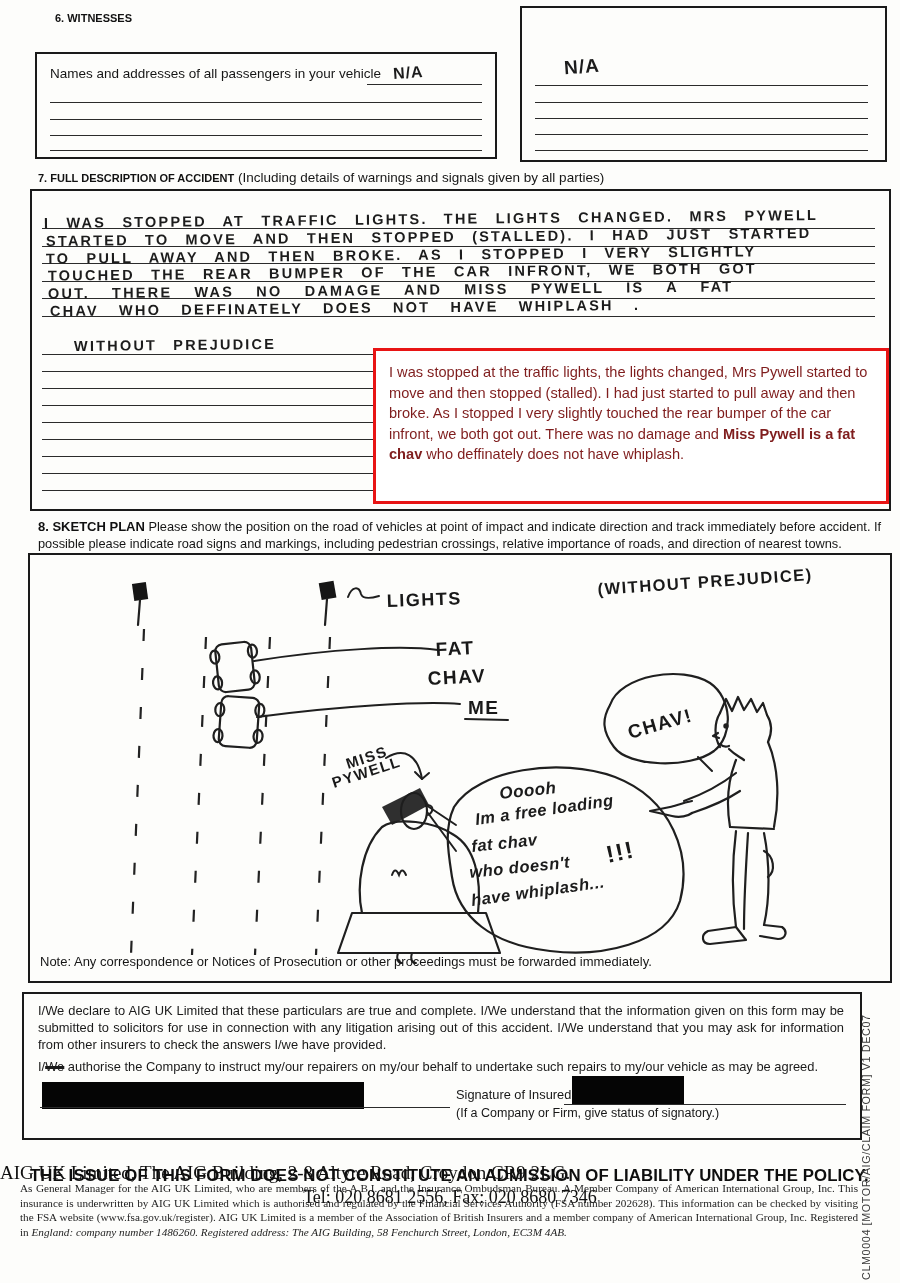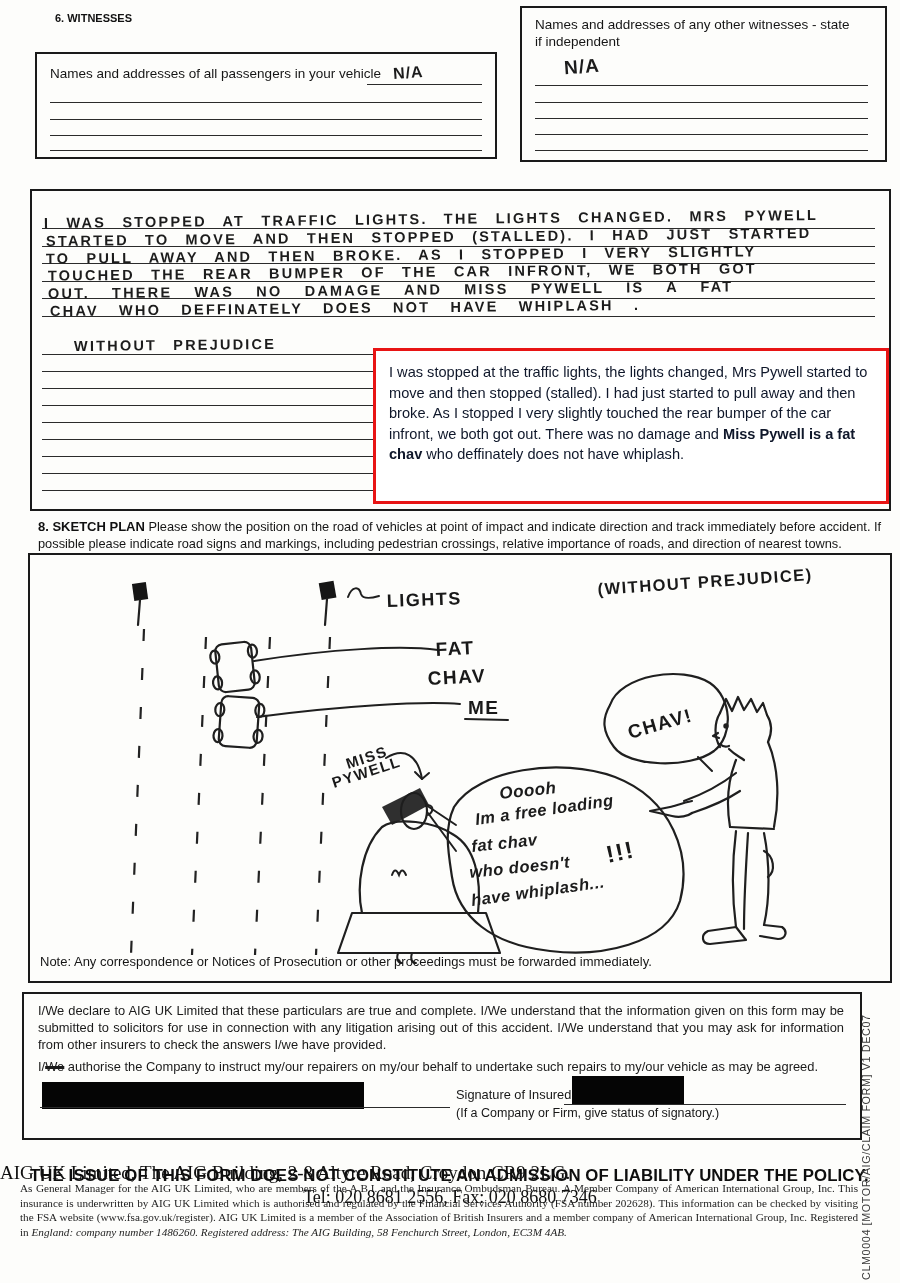--- a/index.html
+++ b/index.html
@@ -10,21 +10,21 @@
   .rule{position:absolute;height:0;border-bottom:1.6px solid #2b2b2b;}
   .lbl{font-size:13.5px;color:#161616;}
   .sect-title{font-weight:bold;font-size:11px;color:#111;}
   .hand{font-family:"Liberation Sans",sans-serif;font-weight:700;color:#1c1c1c;
         letter-spacing:2.2px;word-spacing:10px;white-space:nowrap;transform:rotate(-0.6deg);}
   .hand-sm{font-family:"Liberation Sans",sans-serif;font-weight:700;color:#1c1c1c;
         letter-spacing:1px;transform:rotate(-4deg);display:inline-block;}
   .red-box{position:absolute;left:373px;top:348px;width:516px;height:156px;background:#ffffff;
         border:3px solid #e81414;box-sizing:border-box;padding:11px 13px;
         font-size:14.6px;line-height:20.5px;}
-  .red-text{color:#0f172a;}
+  .red-text{color:#7f1d1d;}
   .redact{position:absolute;background:#050505;}
   .svghand{font-family:"Liberation Sans",sans-serif;font-weight:700;fill:#191919;letter-spacing:1.5px;}
   .svghand2{font-family:"Liberation Sans",sans-serif;font-weight:600;font-style:italic;fill:#1b1b1b;letter-spacing:0.5px;}
   .sk{stroke:#1f1f1f;fill:none;stroke-width:2.2;stroke-linecap:round;stroke-linejoin:round;}
   .skt{stroke:#1f1f1f;fill:none;stroke-width:2;stroke-linecap:round;}
   .serif{font-family:"Liberation Serif",serif;}
   .struck{text-decoration:line-through;text-decoration-thickness:3px;text-align:right;}
   .fineprint{font-family:"Liberation Serif",serif;font-size:11.2px;line-height:14.6px;
         text-align:justify;color:#1d1d1d;}
   .fine-italic{font-style:italic;}
@@ -44,29 +44,31 @@
       <span class="hand-sm" style="font-size:16px;margin-left:8px;">N/A</span>
     </div>
     <div class="rule" style="left:330px;top:30px;width:115px;"></div>
     <div class="rule" style="left:13px;top:48px;width:432px;"></div>
     <div class="rule" style="left:13px;top:65px;width:432px;"></div>
     <div class="rule" style="left:13px;top:81px;width:432px;"></div>
     <div class="rule" style="left:13px;top:96px;width:432px;"></div>
   </div>
 
   <div class="box" style="left:520px;top:6px;width:363px;height:152px;">
-    <div class="abs lbl" style="left:13px;top:8px;width:320px;line-height:17px;">Names and addresses of any other witnesses - state if independent</div>
     <div class="abs hand-sm" style="left:42px;top:48px;font-size:19px;">N/A</div>
     <div class="rule" style="left:13px;top:77px;width:333px;"></div>
     <div class="rule" style="left:13px;top:94px;width:333px;"></div>
     <div class="rule" style="left:13px;top:110px;width:333px;"></div>
     <div class="rule" style="left:13px;top:126px;width:333px;"></div>
     <div class="rule" style="left:13px;top:142px;width:333px;"></div>
   </div>
 
+  <div class="abs" style="left:38px;top:170px;font-size:13.2px;">
+    <span class="sect-title">7. FULL DESCRIPTION OF ACCIDENT</span><span class="lbl"> (Including details of warnings and signals given by all parties)</span>
+  </div>
 
   <div class="box" style="left:30px;top:189px;width:857px;height:318px;">
     <div class="rule" style="left:10px;top:37px;width:833px;"></div>
     <div class="rule" style="left:10px;top:55px;width:833px;"></div>
     <div class="rule" style="left:10px;top:72px;width:833px;"></div>
     <div class="rule" style="left:10px;top:90px;width:833px;"></div>
     <div class="rule" style="left:10px;top:107px;width:833px;"></div>
     <div class="rule" style="left:10px;top:125px;width:833px;"></div>
     <div class="rule" style="left:10px;top:163px;width:833px;"></div>
     <div class="rule" style="left:10px;top:180px;width:833px;"></div>

